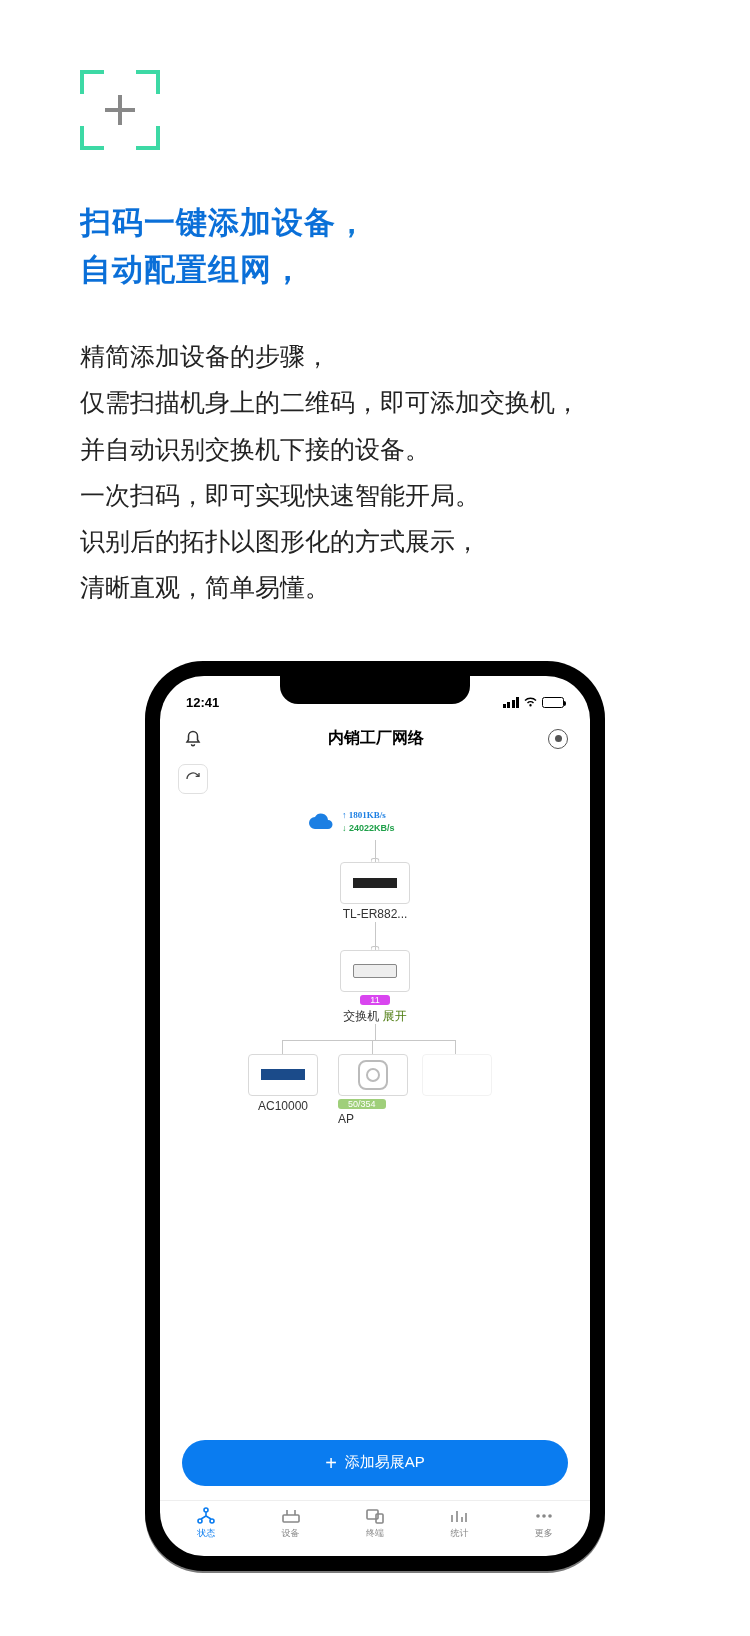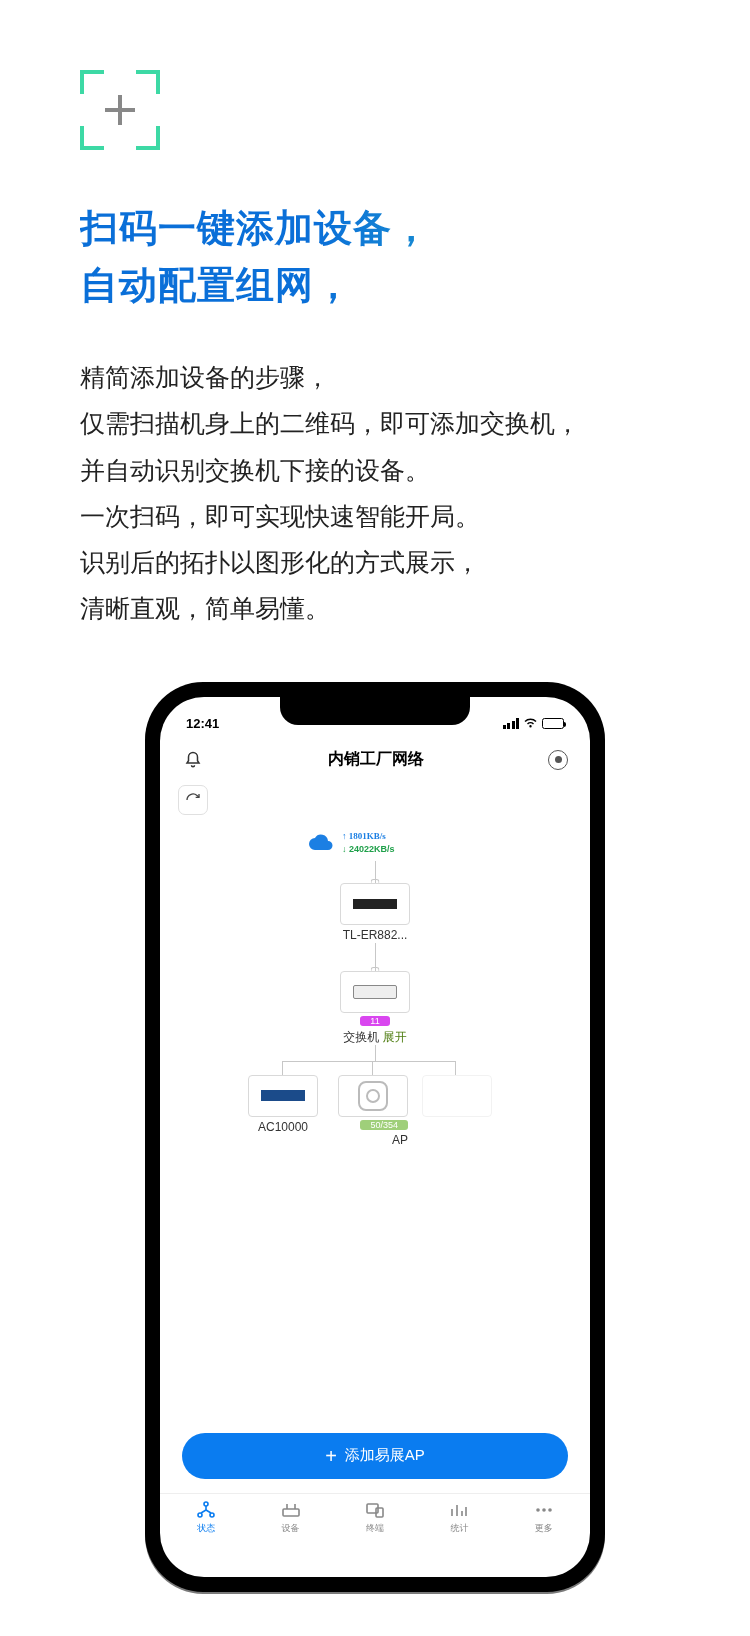--- a/index.html
+++ b/index.html
@@ -37,21 +37,21 @@
     .scan-icon .plus-v {
       position: absolute;
       top: 50%; left: 50%;
       width: 4px; height: 30px;
       background: #888;
       transform: translate(-50%,-50%);
     }
 
     
     .headline {
-      font-size: 38px;
+      font-size: 31px;
       font-weight: 800;
       line-height: 1.5;
       background: linear-gradient(90deg, #0a6fd8 0%, #0a6fd8 40%, #2fb8c9 90%);
       -webkit-background-clip: text;
       background-clip: text;
       color: transparent;
       margin-bottom: 40px;
       letter-spacing: 1px;
     }
     .para {
@@ -184,21 +184,21 @@
       align-items: center;
       justify-content: center;
       gap: 8px;
       font-size: 15px;
       font-weight: 500;
     }
     .add-btn .plus { font-size: 20px; font-weight: 400; line-height:1; }
 
     
     .tabbar {
-      height: 84px;
+      height: 56px;
       border-top: 1px solid #eee;
       display: flex;
       padding: 6px 4px 18px;
     }
     .tab {
       flex: 1;
       display: flex;
       flex-direction: column;
       align-items: center;
       gap: 2px;
@@ -322,21 +322,21 @@
           <div class="line-v" style="top:246px;height:14px;left:295px;"></div>
           <div class="line-h" style="top:246px;left:212px;width:83px;"></div>
 
           <div style="position:absolute;top:260px;left:88px;display:flex;flex-direction:column;align-items:center;width:70px;">
             <div class="device-box">
                 <div class="ac-inner"></div>
               </div>
             <div class="dev-label">AC10000</div>
           </div>
 
-          <div style="position:absolute;top:260px;left:178px;display:flex;flex-direction:column;align-items:flex-end;width:70px;">
+          <div style="position:absolute;top:260px;left:178px;display:flex;flex-direction:column;align-items:flex-start;width:70px;">
             <div class="device-box">
                 <div class="ap-inner"></div>
               </div>
             <div class="count-pill ap-pill">50/354</div>
             <div class="dev-label">AP</div>
           </div>
 
           <div style="position:absolute;top:260px;left:262px;width:70px;height:42px;border:1px solid #e6e6e6;border-radius:4px;opacity:0.5;"></div>
 
         </div>

